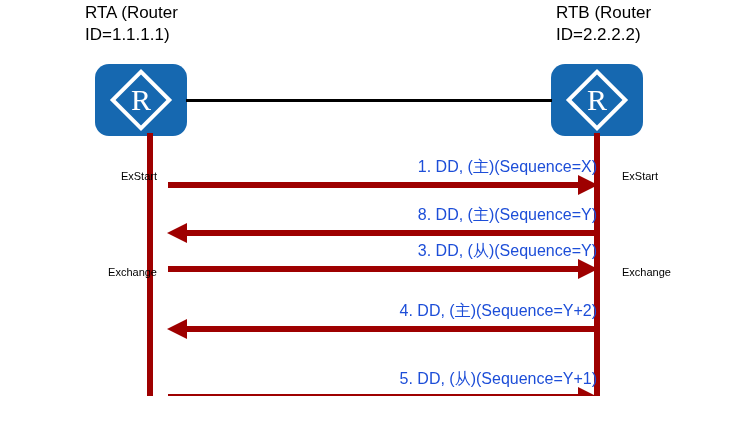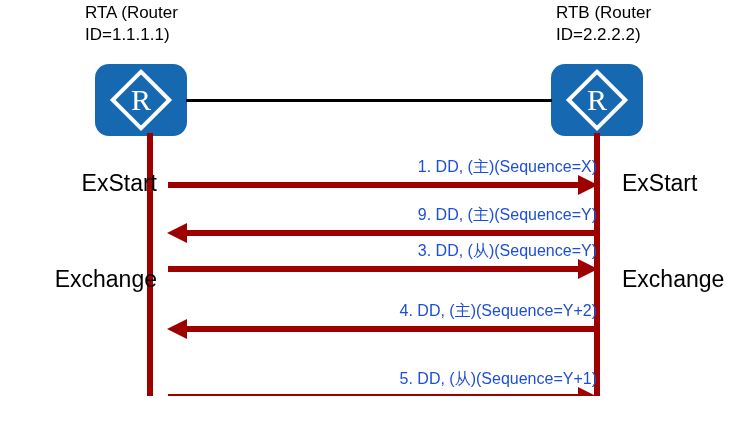--- a/index.html
+++ b/index.html
@@ -130,21 +130,21 @@
     bottom: 10px;
     text-align: right;
     font-size: 16px;
     color: #1d4ed8;
     white-space: nowrap;
   }
 
   
   .state-label {
     position: absolute;
-    font-size: 23px;
+    font-size: 11px;
     color: #000000;
     white-space: nowrap;
   }
   .state-label.left  { right: 598px; text-align: right; }
   .state-label.right { left: 622px;  text-align: left;  }
 </style>
 </head>
 <body>
 
 <div id="canvas">
@@ -168,21 +168,21 @@
   <div class="lifeline" id="lifeline-rta"></div>
   <div class="lifeline" id="lifeline-rtb"></div>
 
   <div class="message dir-right" style="top:182px">
     <div class="msg-label">1. DD, (主)(Sequence=X)</div>
     <div class="msg-line"></div>
     <div class="msg-head"></div>
   </div>
 
   <div class="message dir-left" style="top:230px">
-    <div class="msg-label">9. DD, (主)(Sequence=Y)</div>
+    <div class="msg-label">8. DD, (主)(Sequence=Y)</div>
     <div class="msg-line"></div>
     <div class="msg-head"></div>
   </div>
 
   <div class="message dir-right" style="top:266px">
     <div class="msg-label">3. DD, (从)(Sequence=Y)</div>
     <div class="msg-line"></div>
     <div class="msg-head"></div>
   </div>
 

